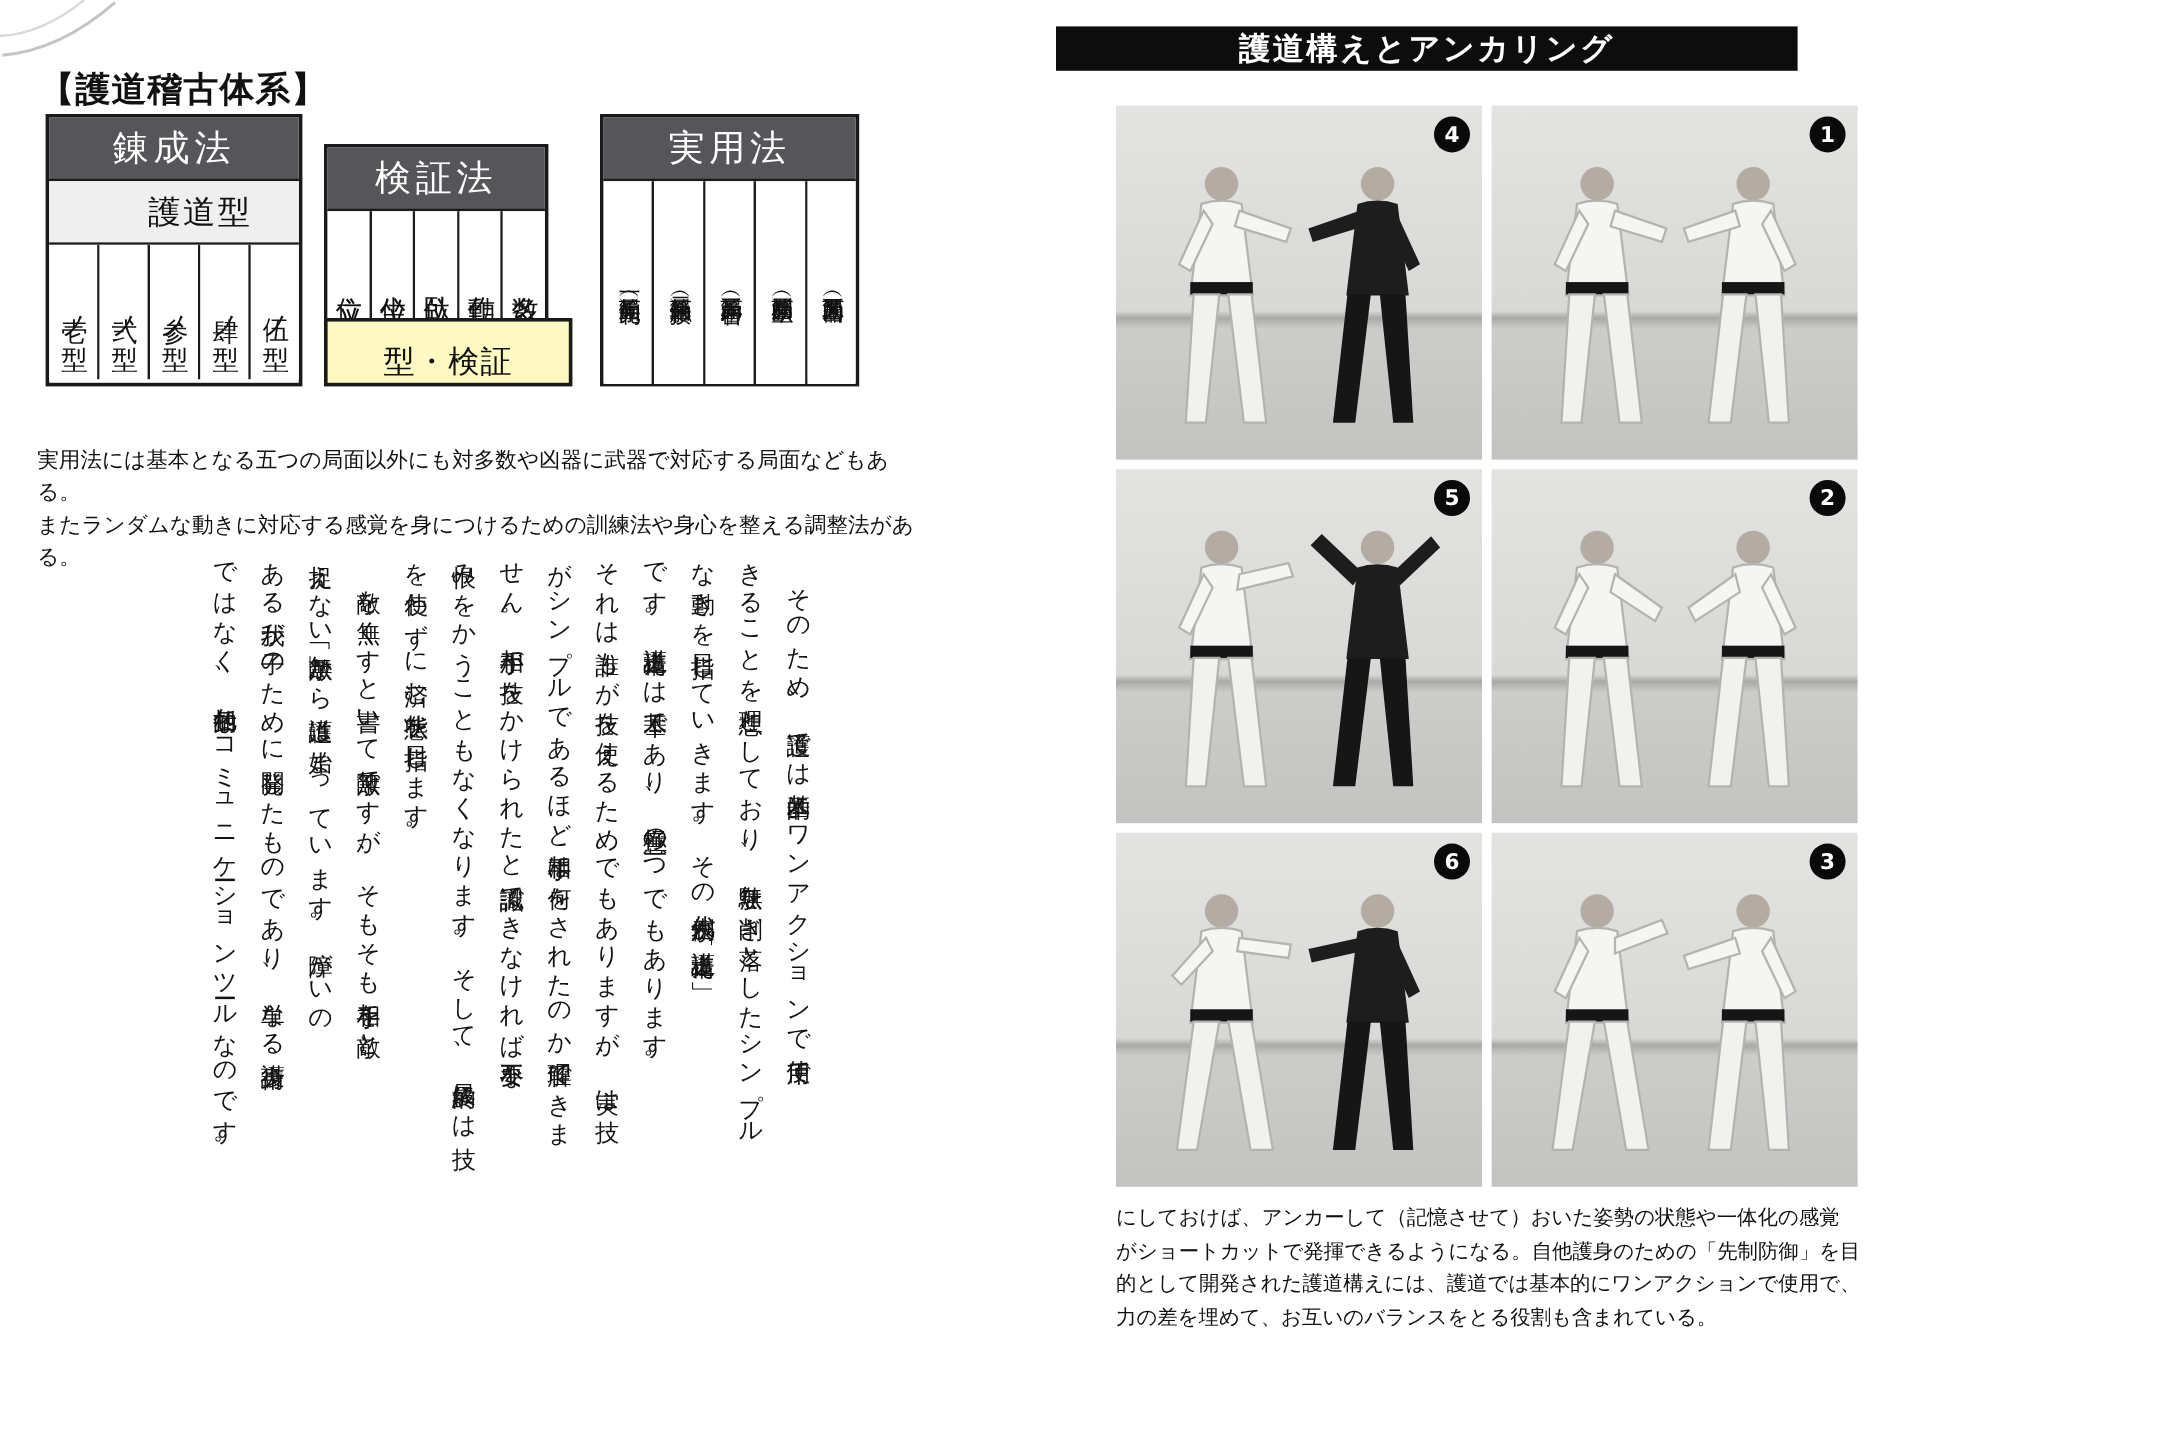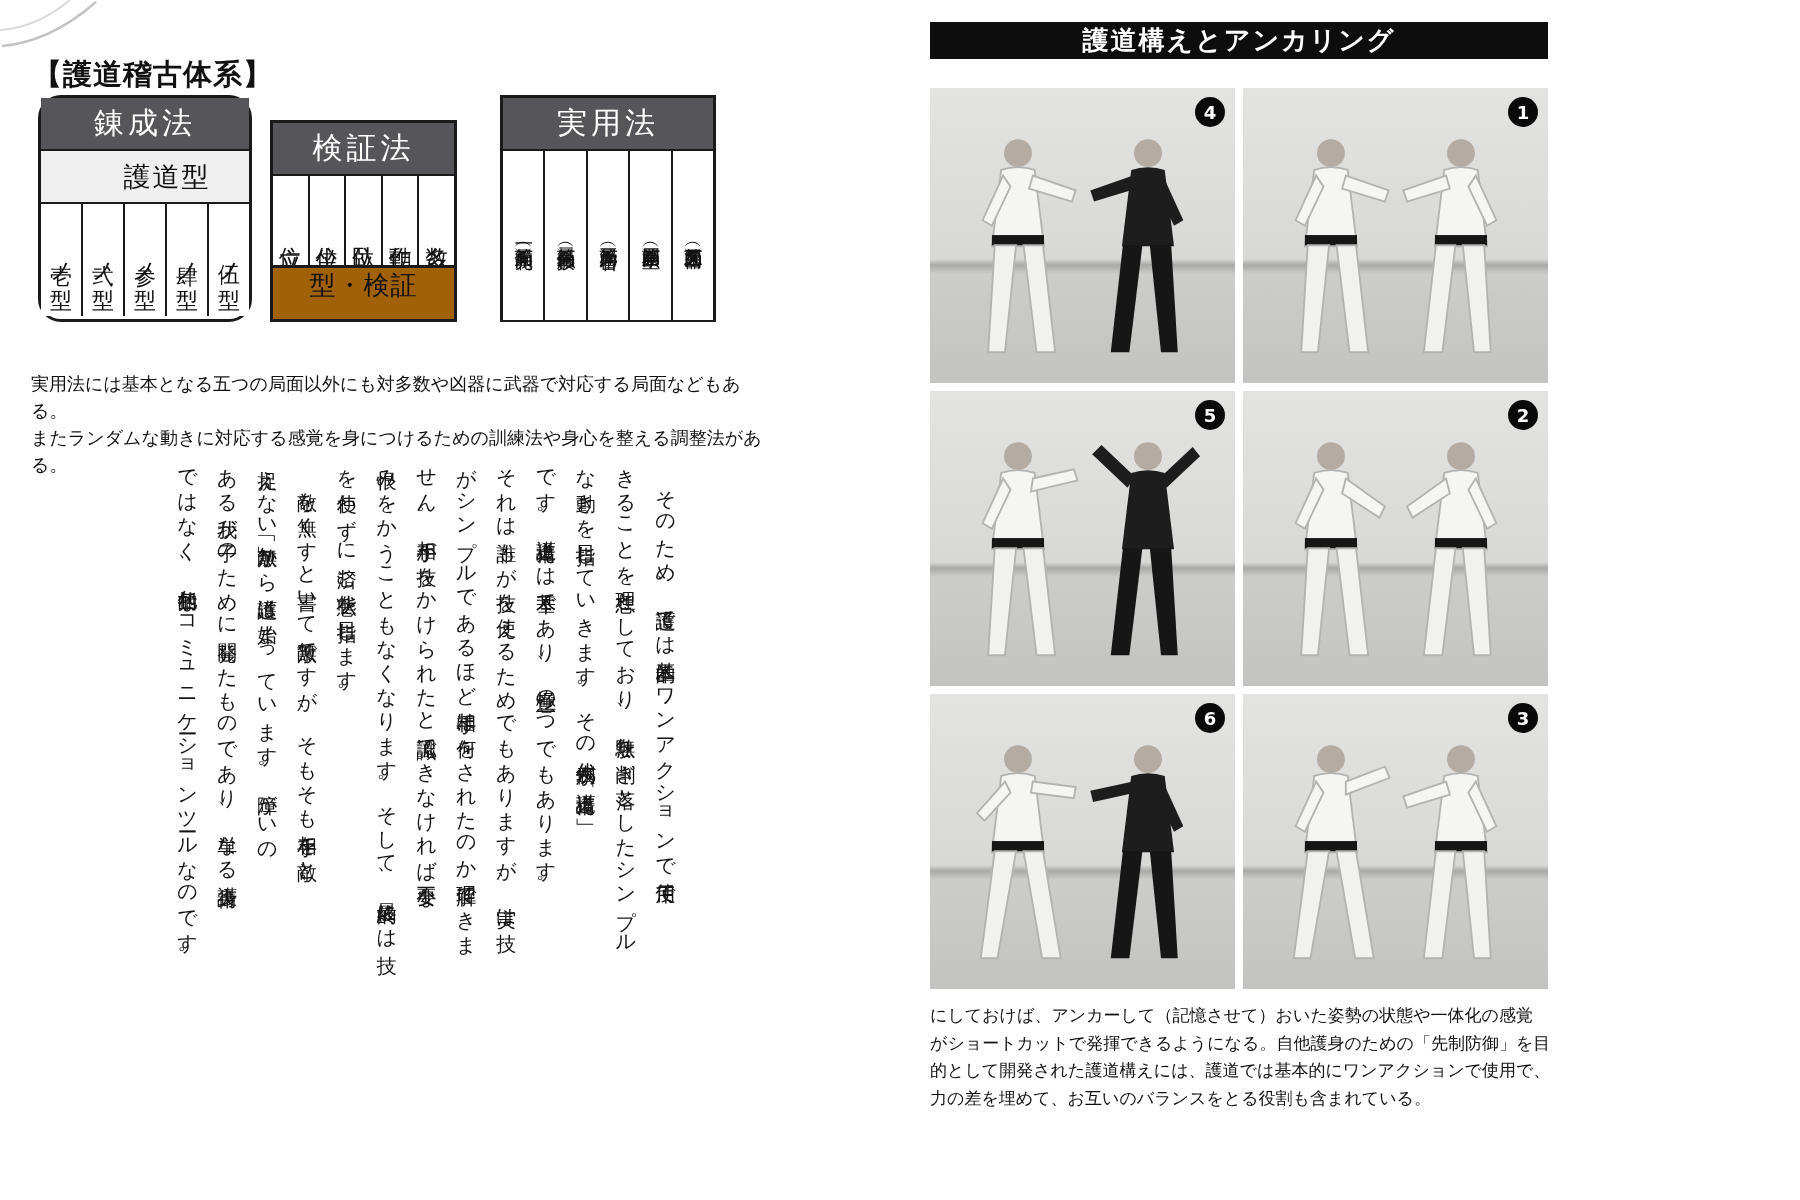--- a/index.html
+++ b/index.html
@@ -18,51 +18,51 @@
                  justify-content:center; font-size:30px; letter-spacing:4px;
                  border-bottom:2px solid #1a1a1a; }
   .band { background:#efefef; display:flex; align-items:center; justify-content:center;
           font-size:27px; letter-spacing:2px; border-bottom:2px solid #1a1a1a;padding-left:44px; }
   .cells { display:flex; }
   .cell { flex:1; display:flex; align-items:center; justify-content:center;
           border-right:2px solid #1a1a1a; background:#fff; }
   .cell:last-child { border-right:none; }
   .vtext { writing-mode:vertical-rl; text-orientation:mixed; }
 
-  #box-rensei { left:38px;  top:95px; width:214px; height:227px;border-radius:23px; }
+  #box-rensei { left:38px;  top:95px; width:214px; height:227px; }
   #box-rensei .dbox-header { height:53px; }
   #box-rensei .band { height:53px; }
   #box-rensei .cells { height:112px; }
   #box-rensei .cell .vtext { font-size:22px; line-height:24px; }
 
   #box-kensho { left:270px; top:95px; width:187px; height:163px;margin-top:25px; }
   #box-kensho .dbox-header { height:53px; }
   #box-kensho .cells { height:105px; }
   #box-kensho .cell .vtext { font-size:23px; line-height:25px; }
-  #box-kensho-footer { left:270px; top:265px; width:187px; height:57px;
-        display:flex; align-items:flex-start; justify-content:center; background:#a16207;
+  #box-kensho-footer { left:270px; top:265px; width:207px; height:57px;
+        display:flex; align-items:flex-end; justify-content:center; background:#fef9c3;
         font-size:26px; letter-spacing:1px; }
 
   #box-jitsuyo { left:500px; top:95px; width:216px; height:227px;text-align:center; }
   #box-jitsuyo .dbox-header { height:53px; }
   #box-jitsuyo .cells { height:169px; }
   #box-jitsuyo .cell .vtext { font-size:18.5px; line-height:20px; letter-spacing:0.5px; }
 
   .lp-note { position:absolute; left:31px; top:370px; width:745px;
              font-size:18px; line-height:27px; letter-spacing:0; color:#111; }
 
   
   .vbody { position:absolute; left:173px; top:455px; width:508px; height:565px;
            display:flex; flex-direction:row-reverse; justify-content:space-between; }
   .vcol { writing-mode:vertical-rl; text-orientation:mixed; width:30px;
           font-family:"DejaVu Serif", serif; font-size:20px; line-height:30px;
           letter-spacing:1.4px; color:#141414; }
 
   
-  .banner { position:absolute; left:930px; top:22px; width:618px; height:37px;
+  .banner { position:absolute; left:880px; top:22px; width:618px; height:37px;
             background:#0d0d0d; display:flex; align-items:center; justify-content:center; }
   .banner span { color:#fff; font-size:26px; font-weight:bold; letter-spacing:2px; }
 
   .photo-grid { position:absolute; left:930px; top:88px; width:618px;
                 display:grid; grid-template-columns:305px 305px; grid-auto-rows:295px;
                 column-gap:8px; row-gap:8px; }
   .photo { position:relative; overflow:hidden;
            background:linear-gradient(180deg,#e3e3e1 0%,#d8d8d6 58%,#a9a9a7 60%,#cccccb 63%,#c3c3c1 100%); }
   .photo .fig { position:absolute; bottom:4%; height:82%; }
   .photo .fig.pos-left  { left:11%; }

